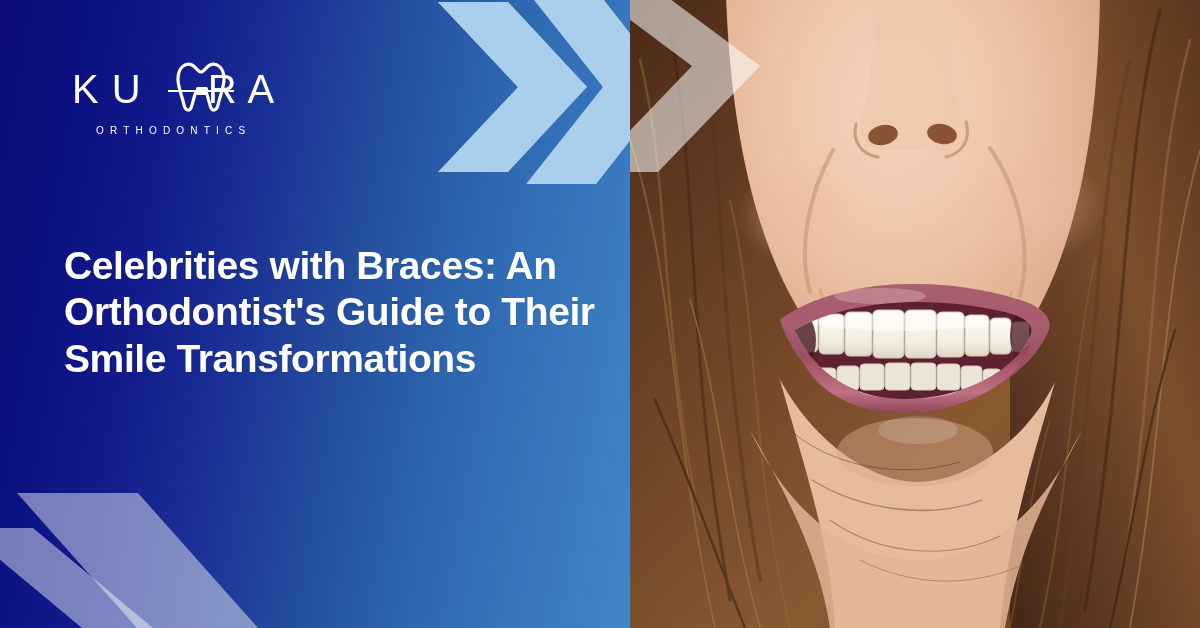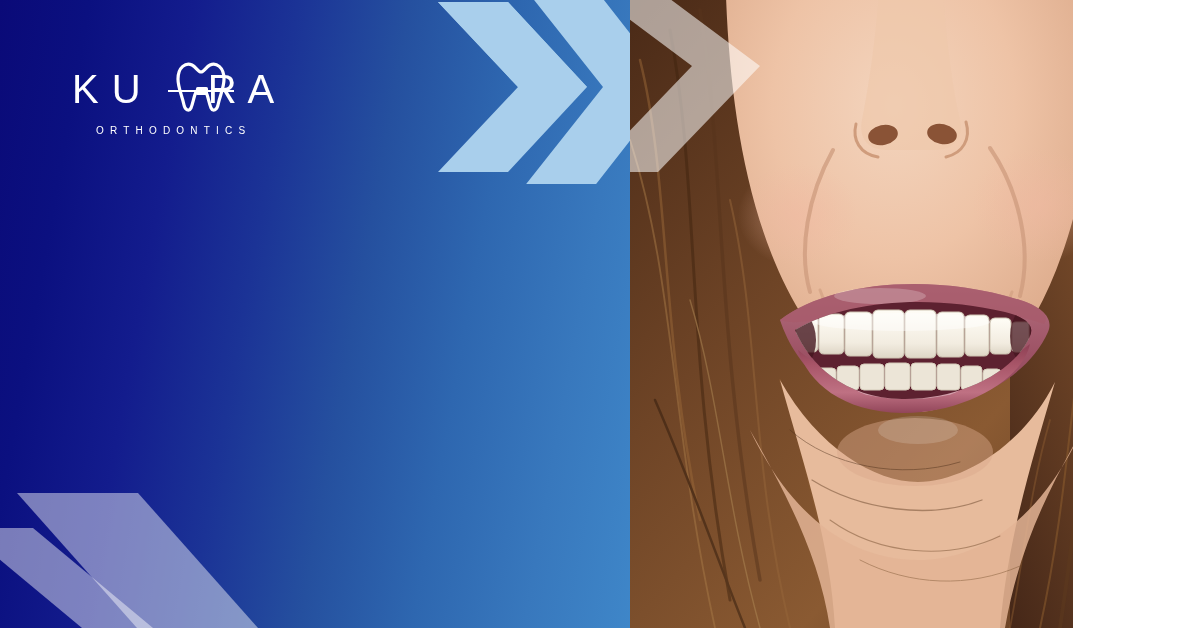--- a/index.html
+++ b/index.html
@@ -8,21 +8,21 @@
   html, body {
     width: 1200px;
     height: 628px;
     overflow: hidden;
     background: #ffffff;
     font-family: "Liberation Sans", sans-serif;
   }
 
   .banner {
     position: relative;
-    width: 1073px;
+    width: 1200px;
     height: 628px;
     overflow: hidden;
   }
 
   
   .left-panel {
     position: absolute;
     left: 0; top: 0;
     width: 636px;
     height: 628px;
@@ -183,20 +183,21 @@
                      C56 29, 52 36, 50 46 C49 51, 45 53, 43 49 C41 44, 40 37, 38 33
                      C36 29, 30 29, 28 33 C26 37, 25 44, 23 49 C21 53, 17 51, 16 46 C14 36, 10 29, 10 20 Z" fill="none" stroke="#ffffff" stroke-width="3.2" stroke-linejoin="round"></path>
             <line x1="-2" y1="32" x2="68" y2="32" stroke="#ffffff" stroke-width="2.2"></line>
             <rect x="28" y="28" width="12" height="8" rx="1.6" fill="#ffffff"></rect>
           </svg>
         </div>
       </div>
       <span class="logo-sub">ORTHODONTICS</span>
     </div>
 
+    <h1 class="headline"><span>Celebrities with Braces: An Orthodontist's Guide to Their Smile Transformations</span></h1>
 
   </div>
 
   <div class="photo-panel">
     <svg viewBox="0 0 570 628" xmlns="http://www.w3.org/2000/svg" preserveAspectRatio="xMidYMid slice">
       <defs>
         <linearGradient id="hairG" x1="0" y1="0" x2="1" y2="1">
           <stop offset="0%" stop-color="#4a2a17"></stop>
           <stop offset="35%" stop-color="#6e4426"></stop>
           <stop offset="65%" stop-color="#8a5a32"></stop>

